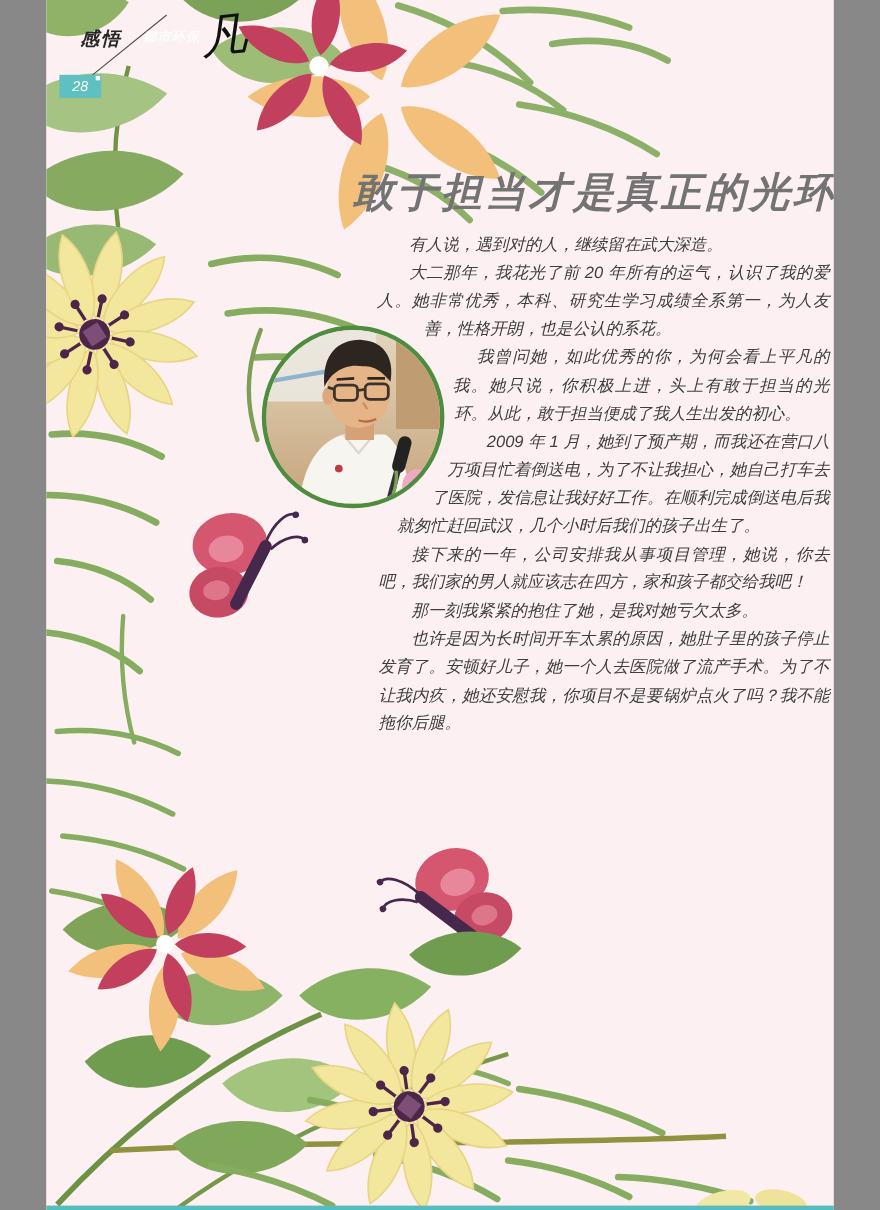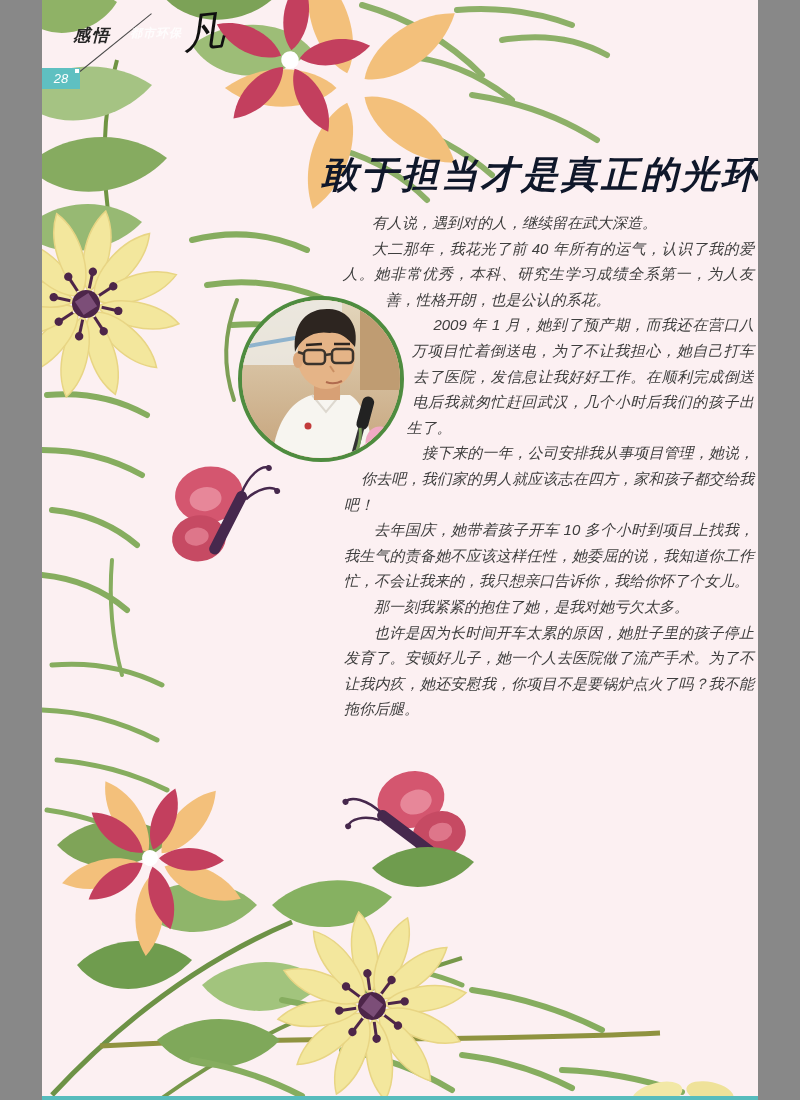--- a/index.html
+++ b/index.html
@@ -10,26 +10,26 @@
   .edge-right{position:absolute;left:790px;top:0;width:2px;height:1100px;background:#a7dadb;opacity:.65;z-index:5;}
   .edge-bottom{position:absolute;left:0;top:1096px;width:800px;height:4px;background:#57bcbd;z-index:5;}
 
   .header{position:absolute;left:0;top:0;width:320px;height:110px;z-index:4;}
   .section{position:absolute;left:31px;top:24px;font-size:17px;font-weight:bold;color:#262626;letter-spacing:2px;}
   .diag{position:absolute;left:38px;top:71px;width:92px;height:0;border-top:1.2px solid #4a4a4a;
         transform:rotate(-39deg);transform-origin:left center;}
   .watermark{position:absolute;left:88px;top:25px;font-size:12px;font-weight:bold;color:#ffffff;opacity:.85;letter-spacing:1px;}
   .calli{position:absolute;left:140px;top:12px;font-size:42px;line-height:1;color:#101010;
          font-family:"DejaVu Serif",serif;transform:rotate(-6deg);}
-  .pagenum{position:absolute;left:0;top:68px;width:38px;height:21px;background:#5fc0c1;color:#fff;
+  .pagenum{position:absolute;left:12px;top:68px;width:38px;height:21px;background:#5fc0c1;color:#fff;
            font-size:13px;display:flex;align-items:center;justify-content:center;}
   .notch{position:absolute;right:1px;top:1px;width:4px;height:4px;background:#ffffff;}
 
   .title{position:absolute;left:279px;top:150px;margin:0;font-size:37px;font-weight:bold;
-         color:#0f172a;letter-spacing:3px;white-space:nowrap;z-index:2;}
+         color:#737373;letter-spacing:3px;white-space:nowrap;z-index:2;}
 
   .photo{position:absolute;left:196px;top:296px;width:158px;height:158px;border:4px solid #4e8c3f;
          border-radius:50%;overflow:hidden;background:#d8c3a0;z-index:3;}
   .photo svg{display:block;width:158px;height:158px;}
 
   .body{position:absolute;left:300px;top:210px;width:412px;color:#3e3e3e;font-size:15px;
         line-height:25.6px;text-align:justify;z-index:2;}
   .para{margin:0;text-indent:2em;}
   .sp1{float:left;width:72px;height:256px;shape-outside:circle(97px at -26px 170px);}
   .sp2{float:left;clear:left;width:180px;height:575px;
@@ -246,21 +246,21 @@
       <ellipse cx="140" cy="146" rx="16" ry="20" fill="#f0a9c4" transform="rotate(-20 140 146)"></ellipse>
       <ellipse cx="152" cy="138" rx="12" ry="16" fill="#e98ab2"></ellipse>
       <ellipse cx="130" cy="156" rx="14" ry="14" fill="#f6bdd2"></ellipse>
     </svg>
   </div>
 
   <div class="body">
     <div class="sp1"></div>
     <div class="sp2"></div>
   <p class="para">有人说，遇到对的人，继续留在武大深造。</p>
-      <p class="para">大二那年，我花光了前 40 年所有的运气，认识了我的爱人。她非常优秀，本科、研究生学习成绩全系第一，为人友善，性格开朗，也是公认的系花。</p>
+      <p class="para">大二那年，我花光了前 20 年所有的运气，认识了我的爱人。她非常优秀，本科、研究生学习成绩全系第一，为人友善，性格开朗，也是公认的系花。</p>
+      <p class="para">我曾问她，如此优秀的你，为何会看上平凡的我。她只说，你积极上进，头上有敢于担当的光环。从此，敢于担当便成了我人生出发的初心。</p>
       <p class="para">2009 年 1 月，她到了预产期，而我还在营口八万项目忙着倒送电，为了不让我担心，她自己打车去了医院，发信息让我好好工作。在顺利完成倒送电后我就匆忙赶回武汉，几个小时后我们的孩子出生了。</p>
       <p class="para">接下来的一年，公司安排我从事项目管理，她说，你去吧，我们家的男人就应该志在四方，家和孩子都交给我吧！</p>
-      <p class="para">去年国庆，她带着孩子开车 10 多个小时到项目上找我，我生气的责备她不应该这样任性，她委屈的说，我知道你工作忙，不会让我来的，我只想亲口告诉你，我给你怀了个女儿。</p>
       <p class="para">那一刻我紧紧的抱住了她，是我对她亏欠太多。</p>
       <p class="para">也许是因为长时间开车太累的原因，她肚子里的孩子停止发育了。安顿好儿子，她一个人去医院做了流产手术。为了不让我内疚，她还安慰我，你项目不是要锅炉点火了吗？我不能拖你后腿。</p>
     </div>
 
 </div>
 
 </body></html>

